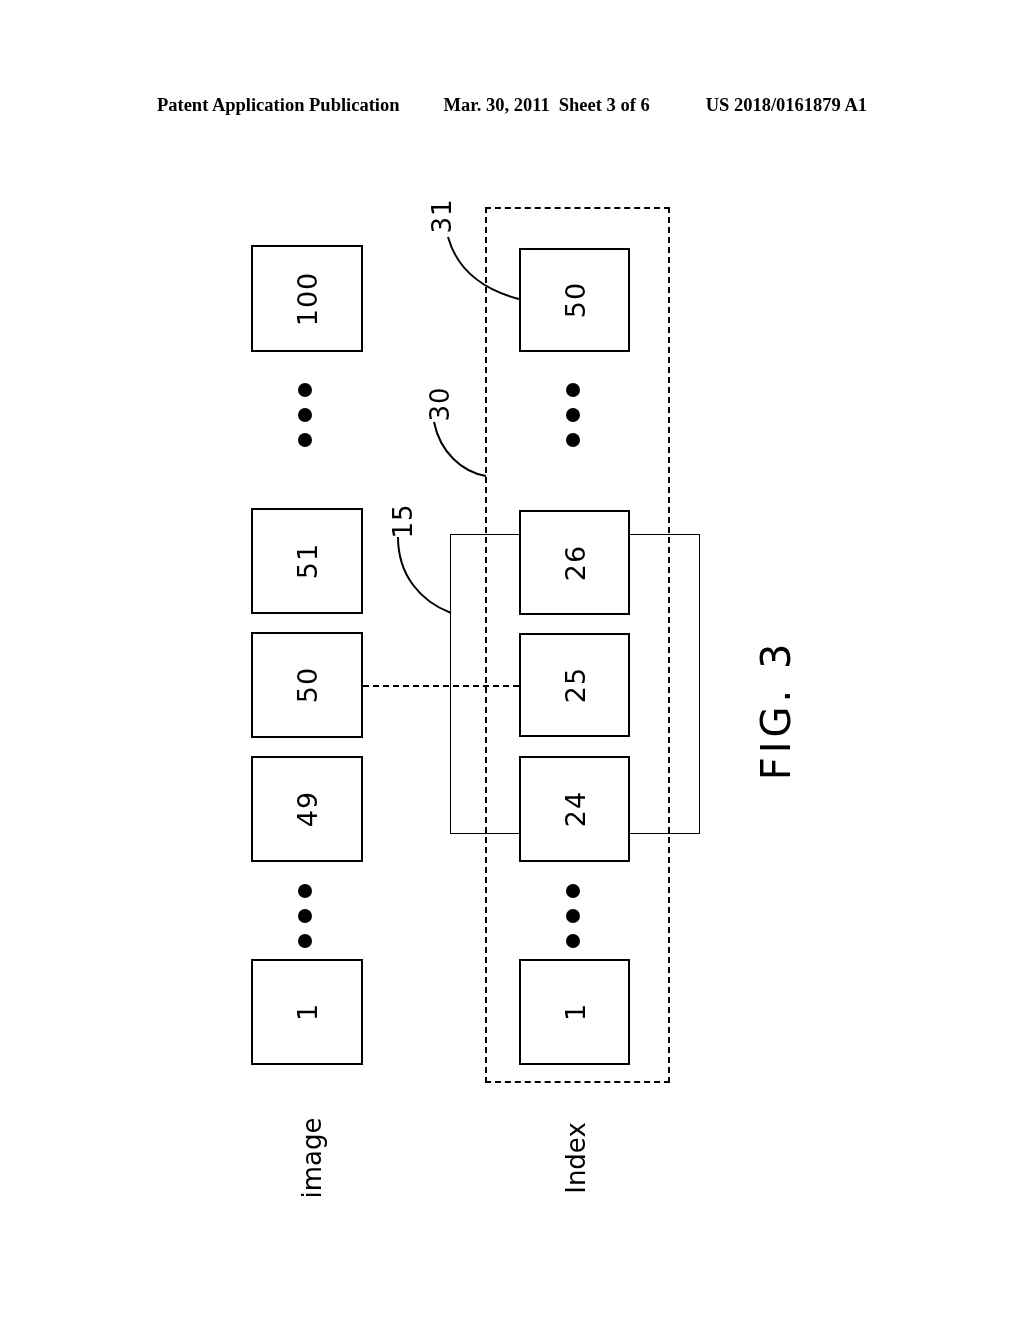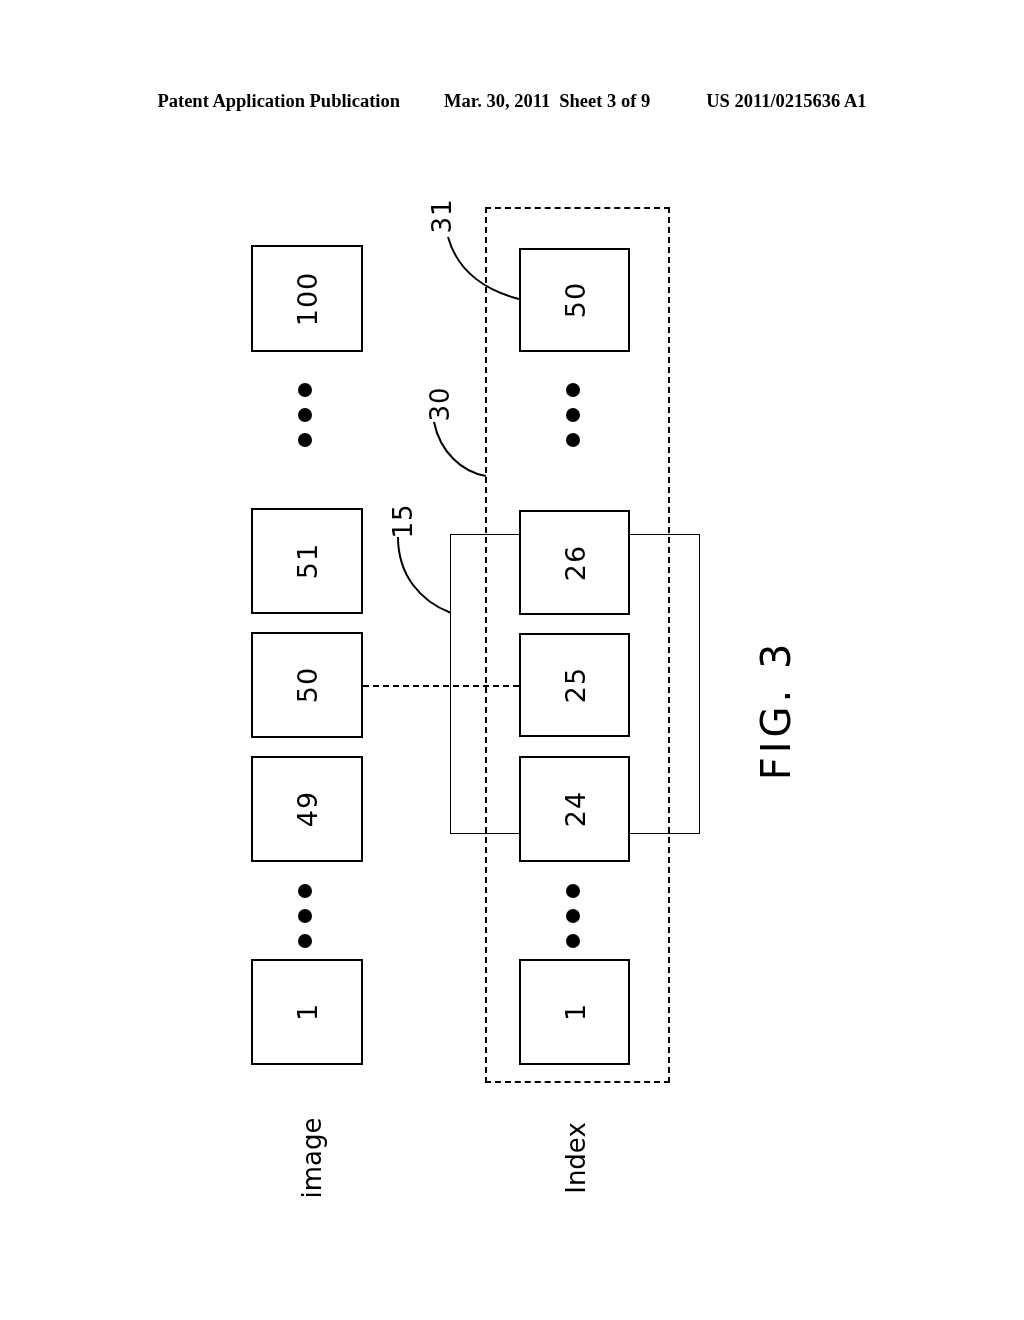--- a/index.html
+++ b/index.html
@@ -18,21 +18,21 @@
 
   
   .page-header {
     position: absolute;
     left: 0;
     top: 86px;
     width: 1024px;
     height: 30px;
     display: flex;
     justify-content: center;
-    align-items: center;
+    align-items: flex-end;
     font-family: "Liberation Serif", serif;
     font-weight: bold;
     font-size: 18.5px;
     letter-spacing: 0px;
     white-space: nowrap;
   }
   .hdr-pub    { margin-right: 44px; }
   .hdr-date   { margin-right: 9px; }
   .hdr-sheet  { margin-right: 56px; }
   .hdr-number { }
@@ -129,22 +129,22 @@
   }
 
   .leader { position: absolute; overflow: visible; }
 </style>
 </head>
 <body>
 
 <div class="page-header">
   <span class="hdr-pub">Patent Application Publication</span>
   <span class="hdr-date">Mar. 30, 2011</span>
-  <span class="hdr-sheet">Sheet 3 of 9</span>
-  <span class="hdr-number">US 2011/0215636 A1</span>
+  <span class="hdr-sheet">Sheet 3 of 6</span>
+  <span class="hdr-number">US 2018/0161879 A1</span>
 </div>
 
 <div class="figure">
 
   <div class="group-dashed" style="left:485px; top:207px; width:185px; height:876px;"></div>
 
   <div class="group-solid" style="left:450px; top:534px; width:250px; height:300px;"></div>
 
   <div class="box" style="left:251px; top:245px; width:112px; height:107px;">
     <span class="box-label">100</span>

